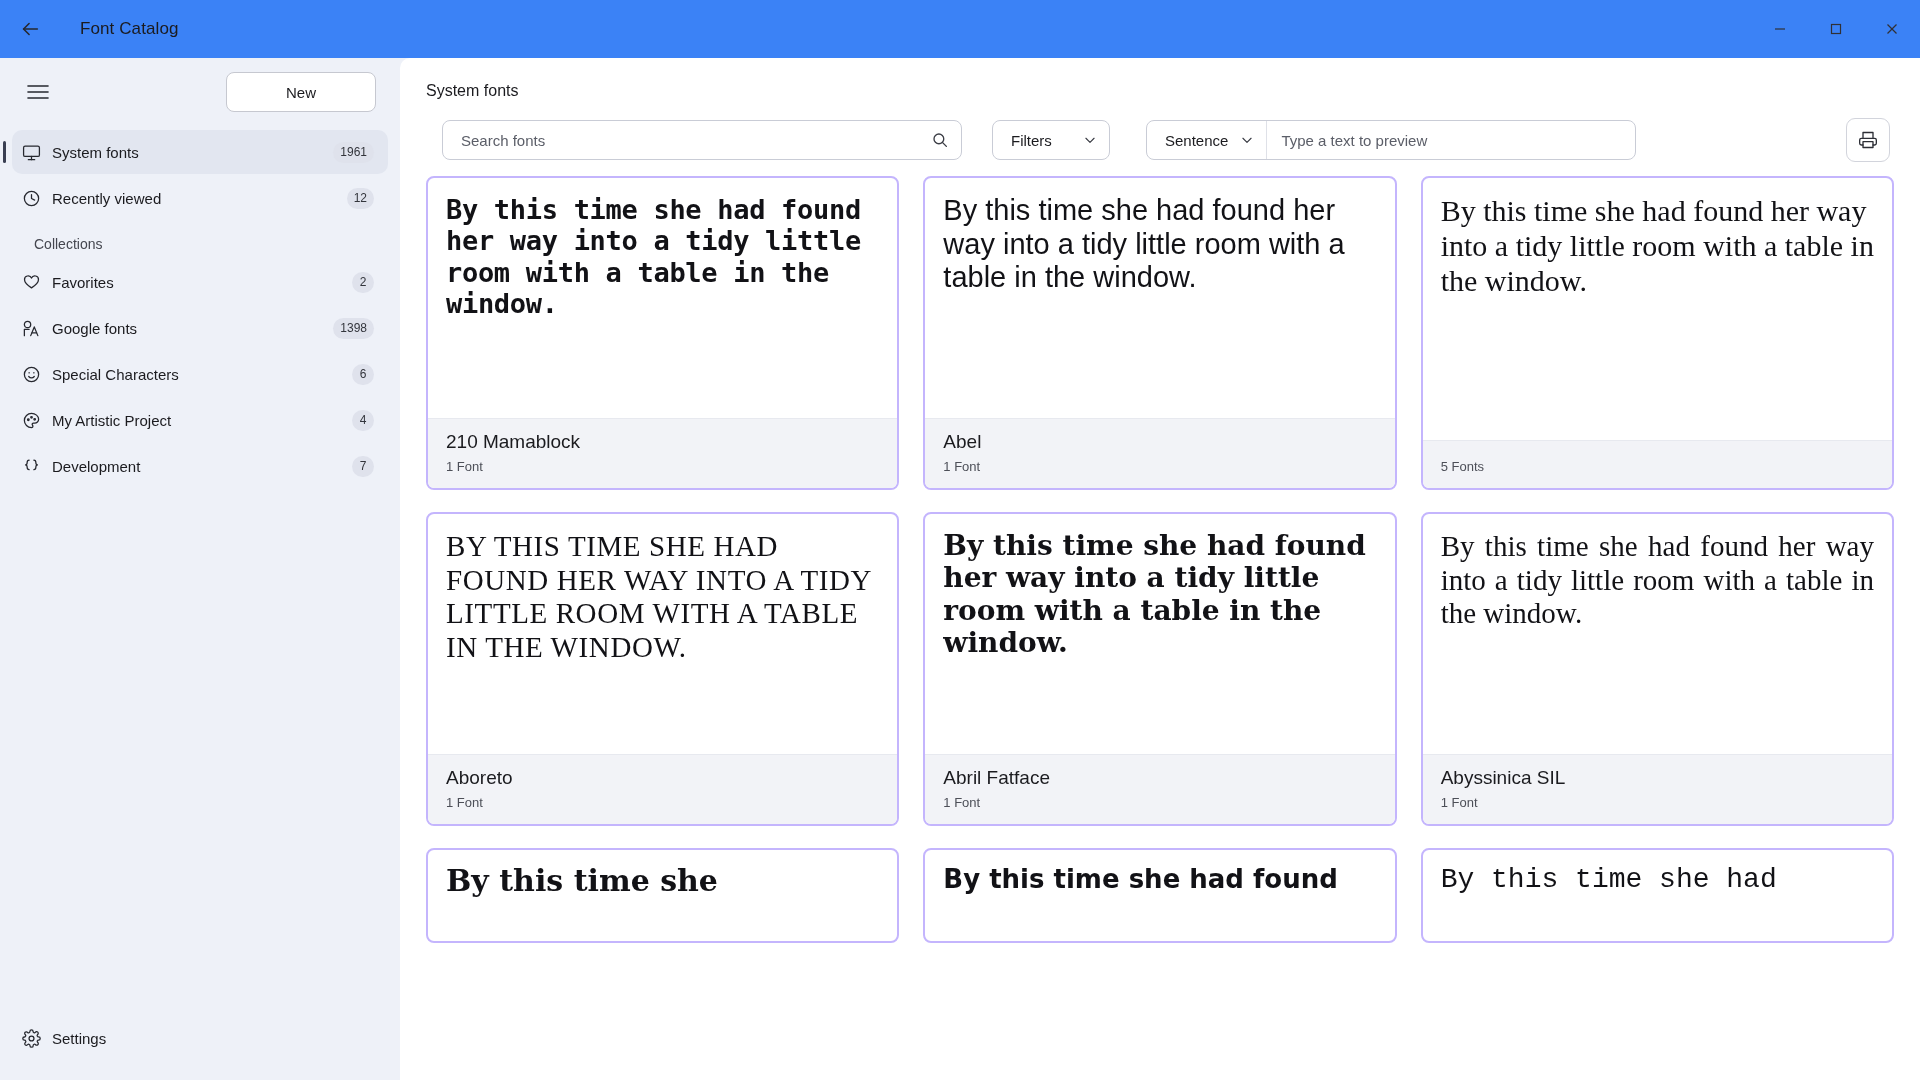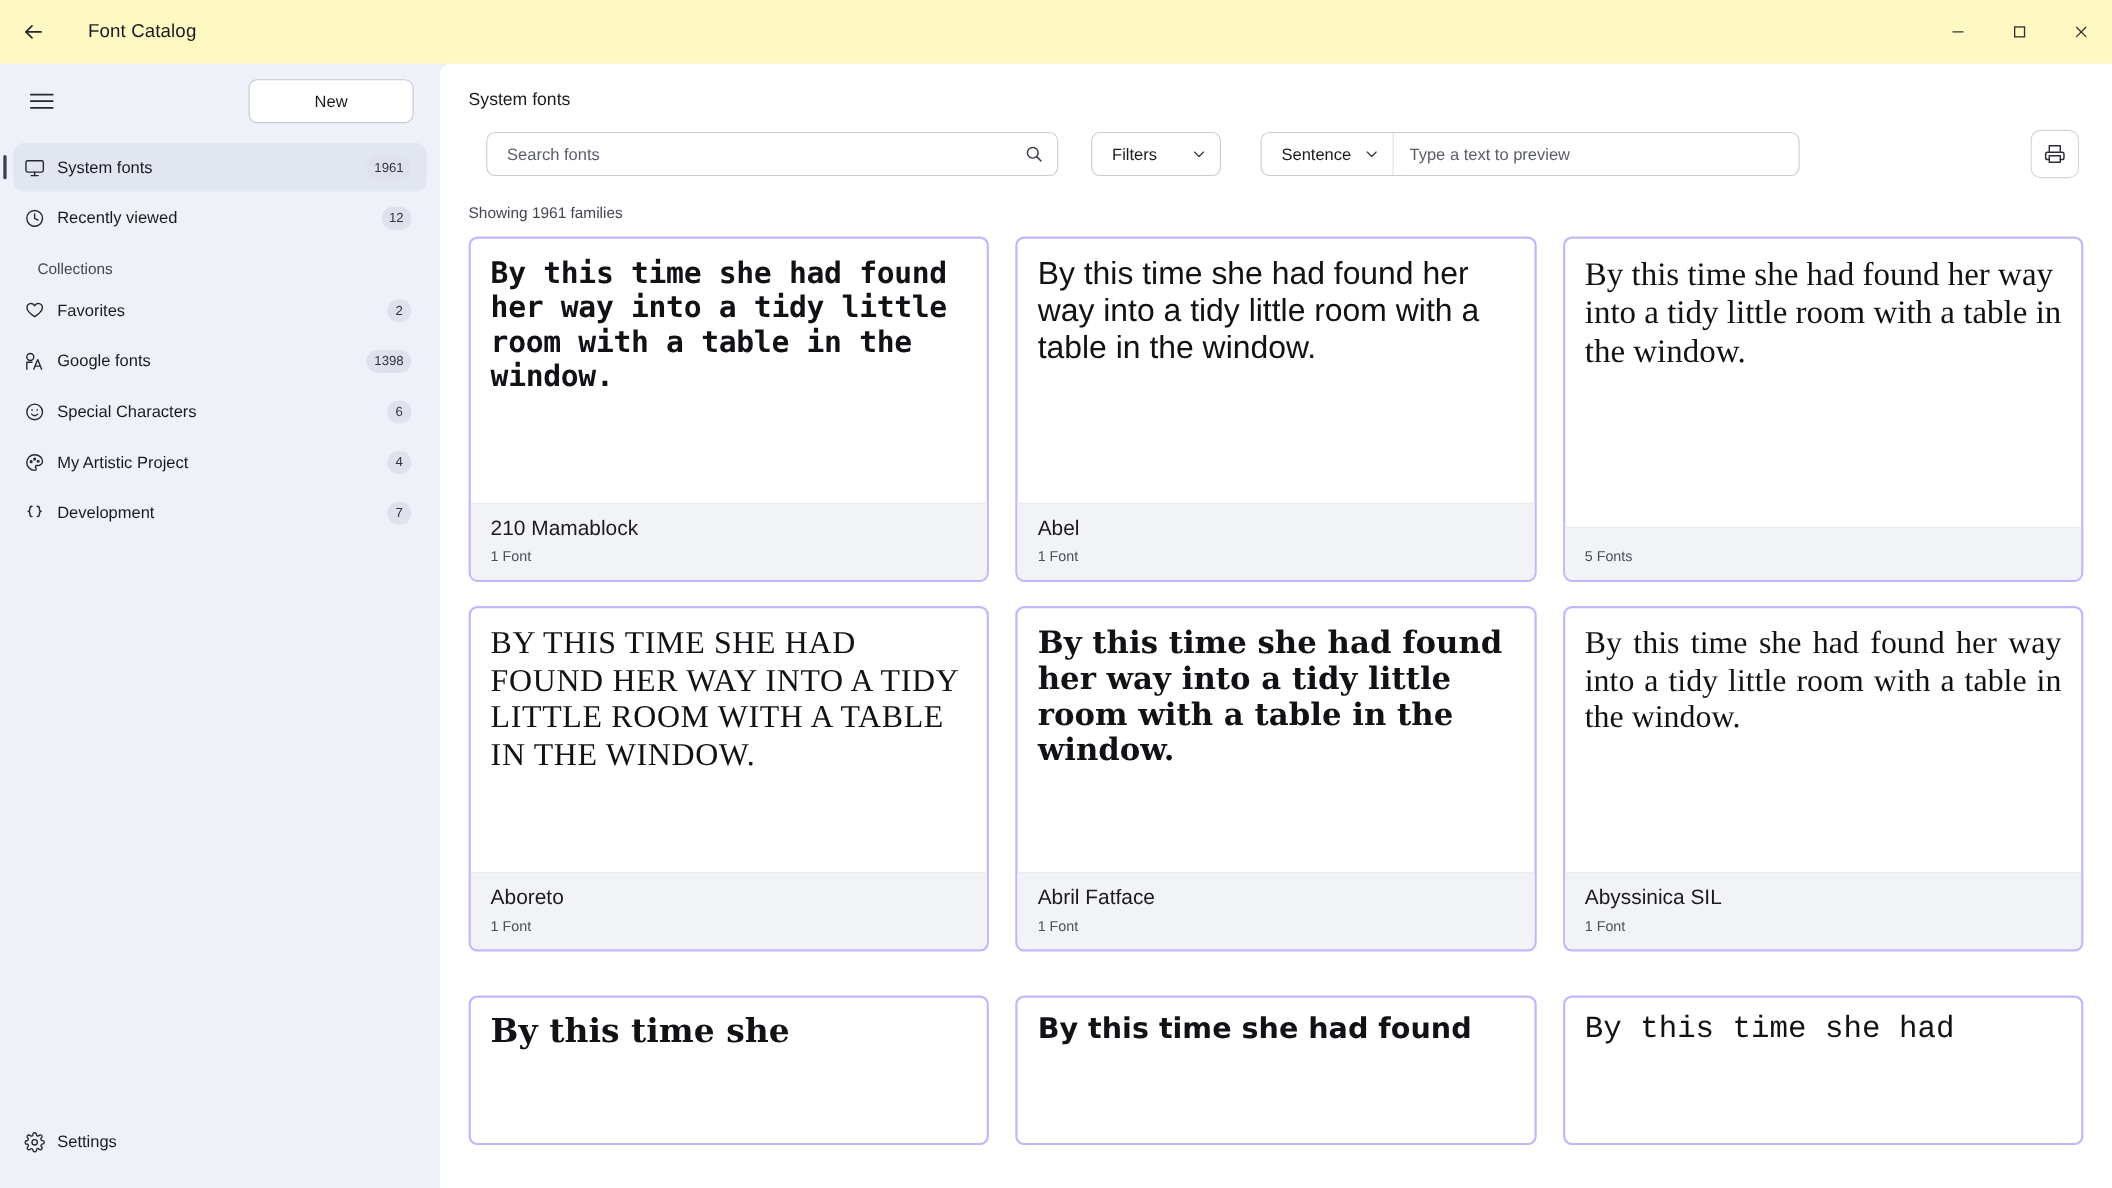--- a/index.html
+++ b/index.html
@@ -22,21 +22,21 @@
     display: flex;
     flex-direction: column;
   }
 
   
   .titlebar {
     height: 58px;
     flex: 0 0 58px;
     display: flex;
     align-items: center;
-    background: #fef9c3;
+    background: #3b82f6;
     position: relative;
   }
   .back-btn {
     width: 40px;
     height: 40px;
     margin-left: 10px;
     border-radius: 6px;
     display: flex;
     align-items: center;
     justify-content: center;
@@ -341,22 +341,21 @@
   .pv-abel { font-family: "Liberation Sans", sans-serif; font-weight: 400; font-size: 29px; }
   .pv-abhaya { font-family: "Liberation Serif", serif; font-weight: 400; font-size: 30px; }
   .pv-aboreto { font-family: "Liberation Serif", serif; font-weight: 400; font-size: 29px; text-transform: uppercase; letter-spacing: 0.6px; }
   .pv-abril { font-family: "DejaVu Serif", serif; font-weight: 700; font-size: 28px; }
   .pv-abyssinica { font-family: "Liberation Serif", serif; font-weight: 400; font-size: 29px; text-align: justify; }
   .pv-row3a { font-family: "DejaVu Serif", serif; font-weight: 700; font-size: 30px; }
   .pv-row3b { font-family: "DejaVu Sans", sans-serif; font-weight: 700; font-size: 26px; }
   .pv-row3c { font-family: Liberation Mono, monospace; font-weight: 400; font-size: 28px; }
 
   .card-row3 {
-    height: 136px;
-    margin-top: 18px;
+    height: 95px;
   }
   .card-row3 .card-preview { padding-top: 14px; }
 
   
   .settings-row { margin-bottom: 6px; }
 
   svg { display: block; }
 </style>
 </head>
 <body>
@@ -546,21 +545,20 @@
             <span>
               <svg width="20" height="20" viewBox="0 0 24 24" fill="none" stroke="#2c2e35" stroke-width="1.6" stroke-linecap="round" stroke-linejoin="round">
                 <polyline points="6,9 6,3 18,3 18,9"></polyline>
                 <path d="M6 18H4a2 2 0 0 1-2-2v-4a2 2 0 0 1 2-2h16a2 2 0 0 1 2 2v4a2 2 0 0 1-2 2h-2"></path>
                 <rect x="6" y="14" width="12" height="7"></rect>
               </svg>
             </span>
           </div>
         </div>
 
-        <div class="showing">Showing 1961 families</div>
       </div>
 
       <div class="grid-wrap">
         <div class="grid">
 
           <div class="card">
             <div class="card-preview pv-mamablock">By this time she had found her way into a tidy little room with a table in the window.</div>
             <div class="card-foot">
               <div class="card-name">210 Mamablock</div>
               <div class="card-sub">1 Font</div>

